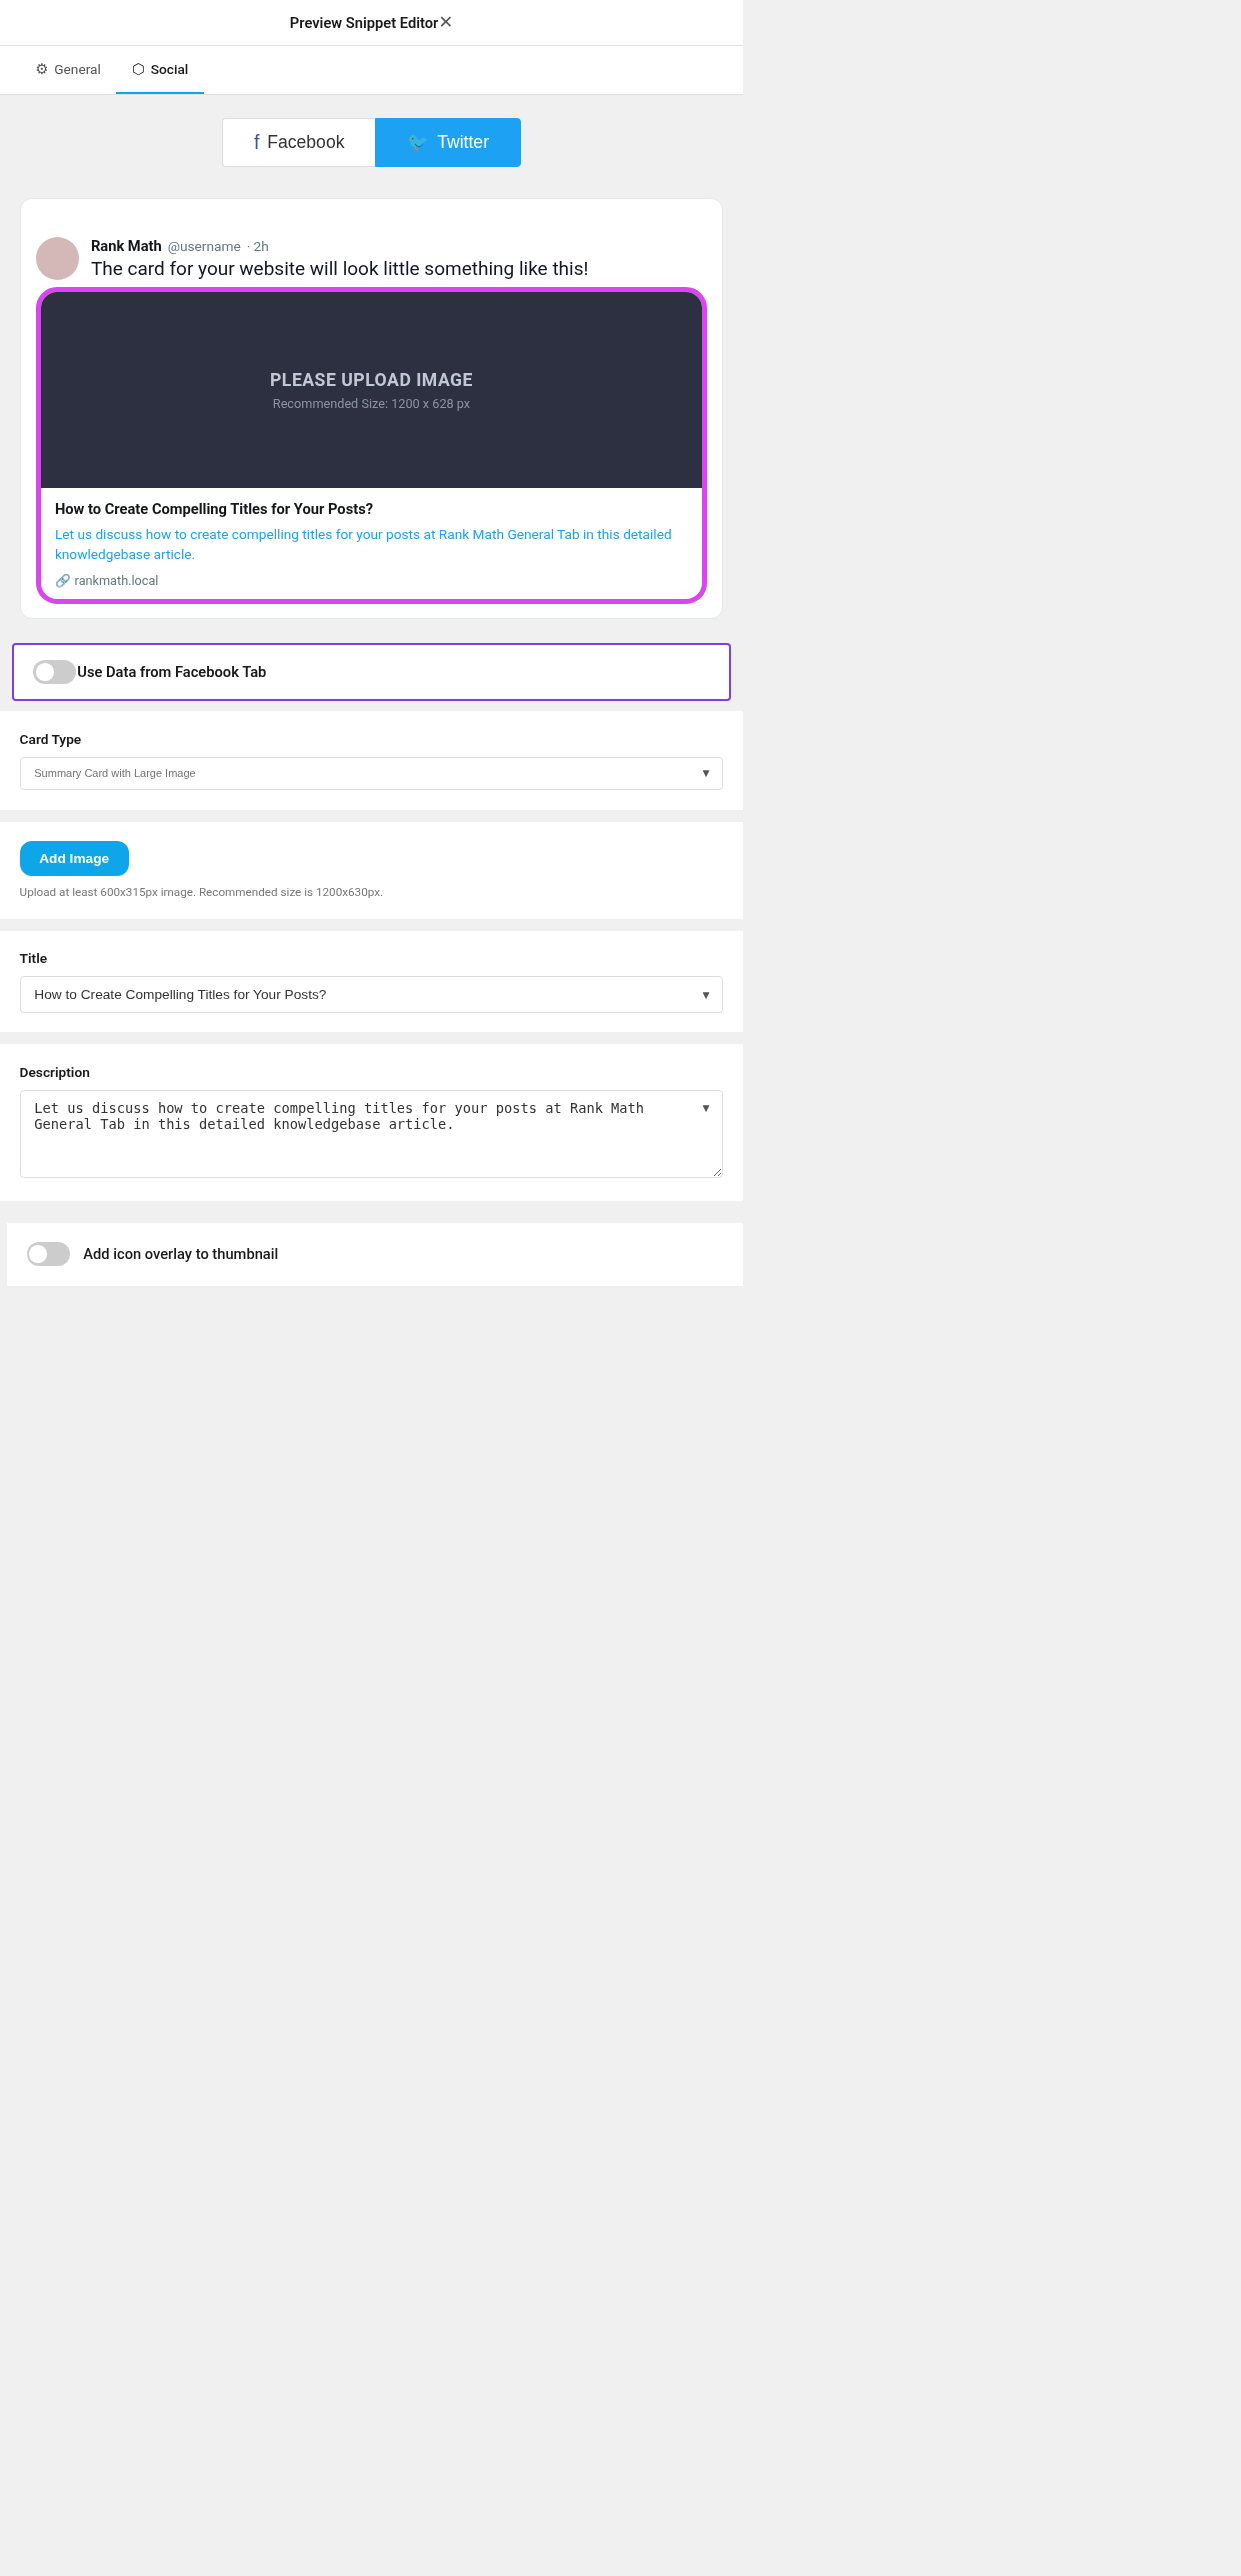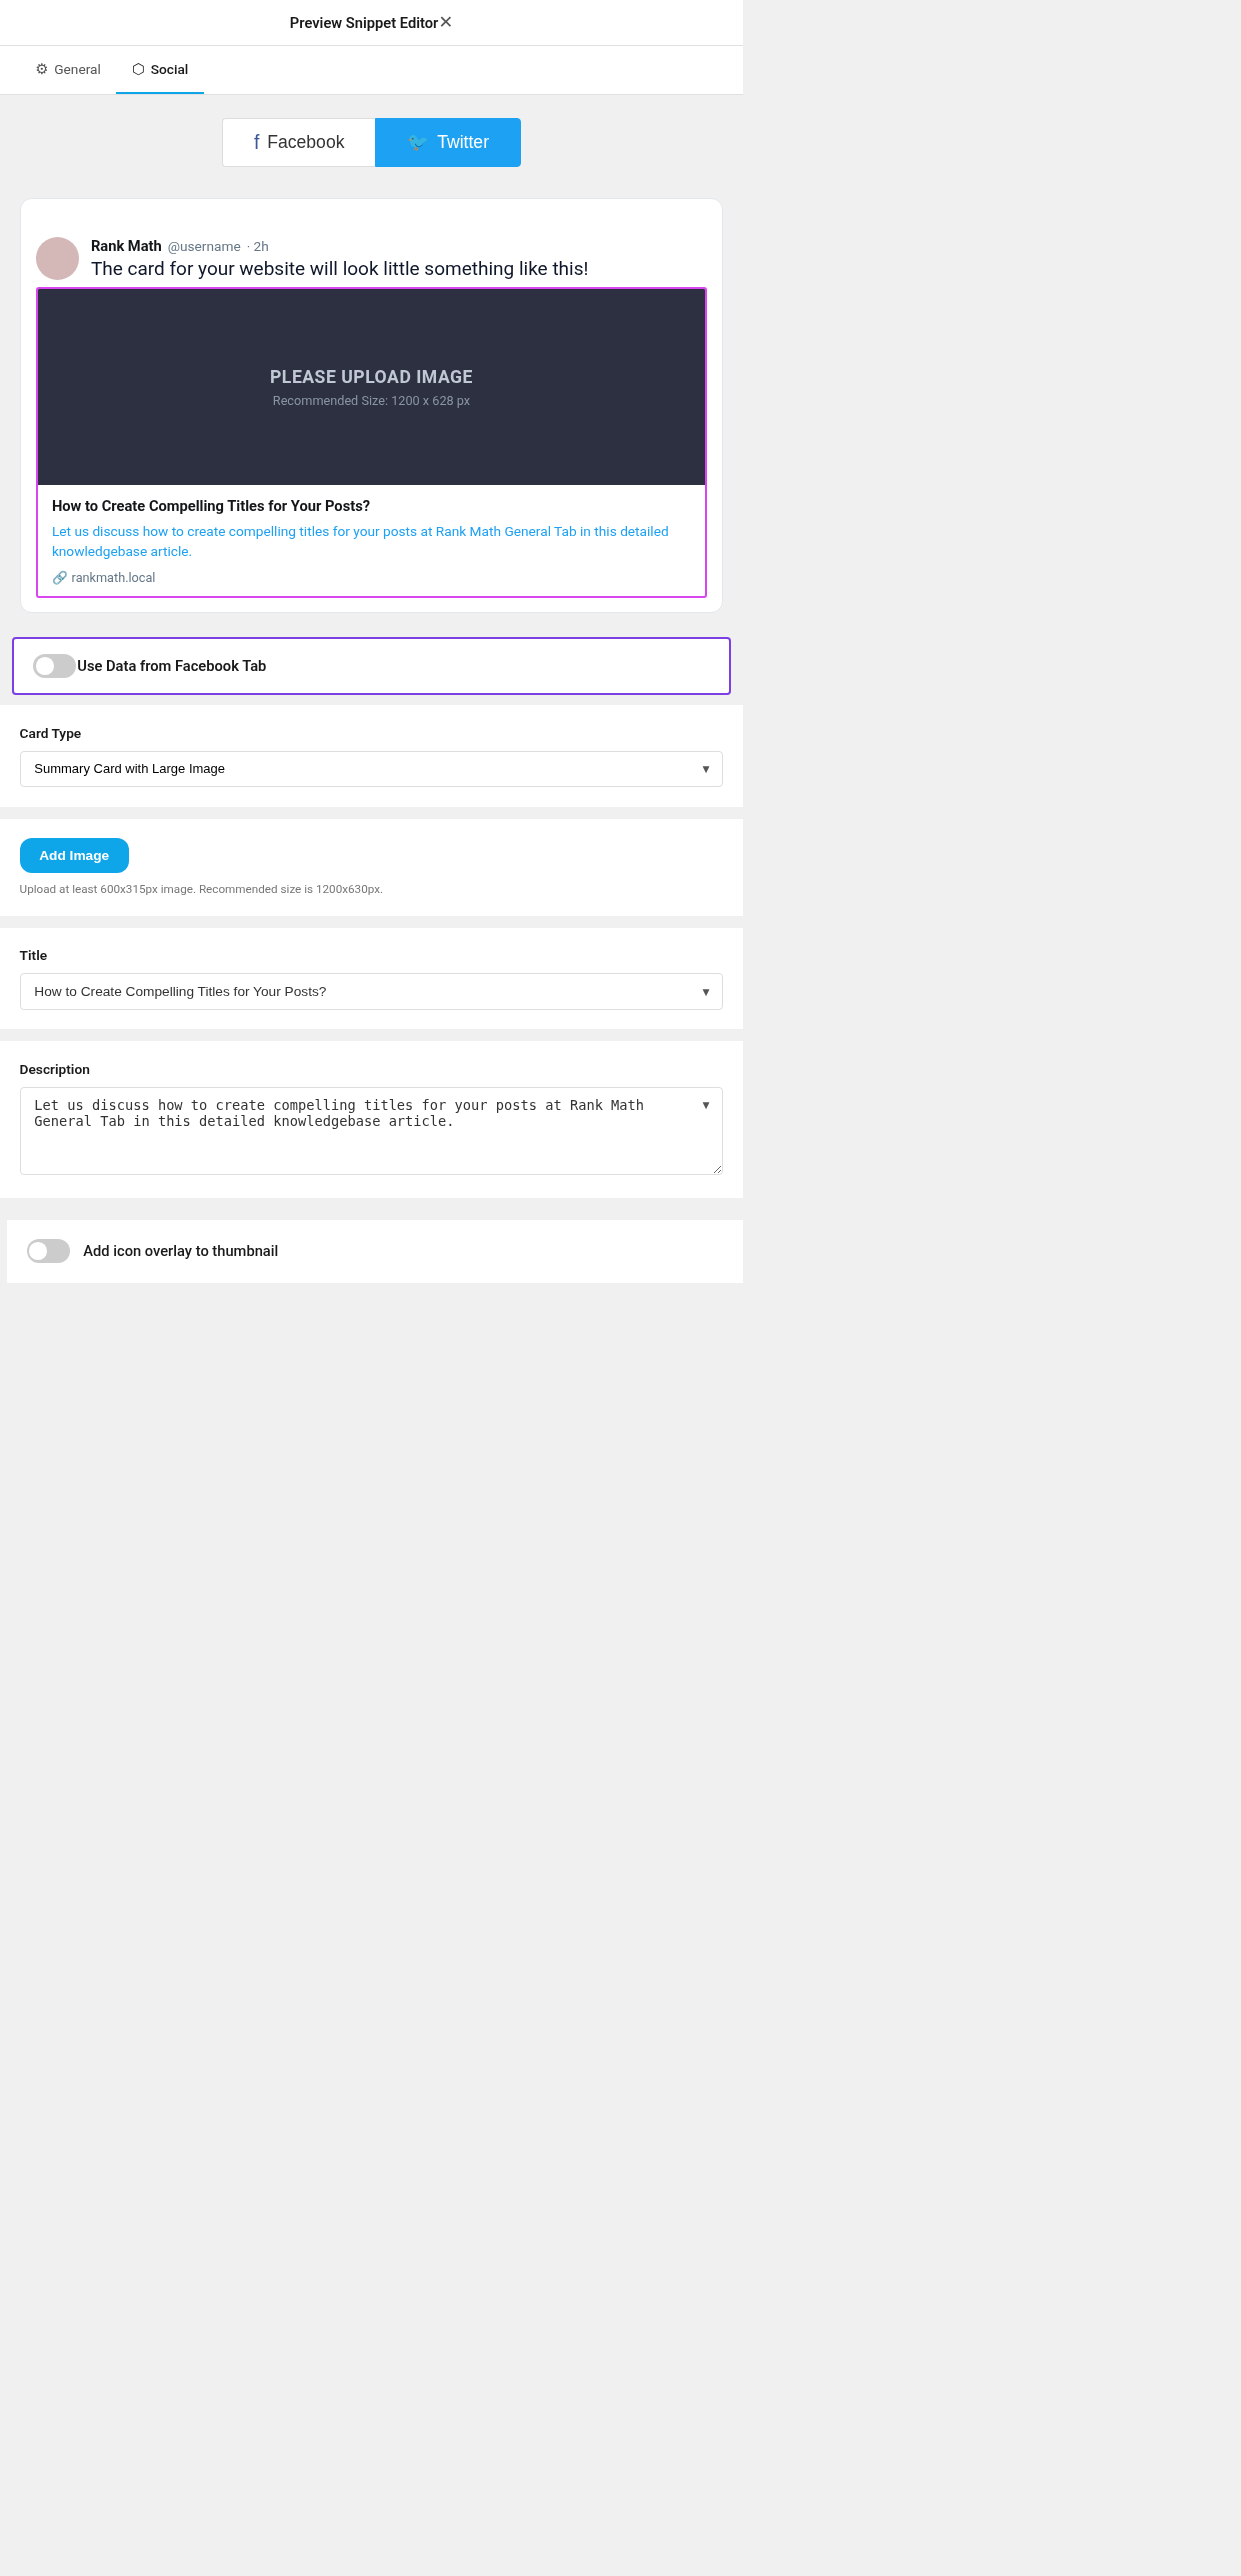--- a/index.html
+++ b/index.html
@@ -139,22 +139,22 @@
     .tweet-time {
       font-size: 13.7px;
       color: #657786;
     }
     .tweet-text {
       font-size: 19px;
       color: #0f172a;
       margin-top: 2px;
     }
     .tweet-image-card {
-      border: 2px solid #d946ef;
-      border-radius: 3px;
+      border: 5px solid #d946ef;
+      border-radius: 21px;
       overflow: hidden;
       margin-top: 1px;
     }
     .tweet-image-placeholder {
       background: #2c3040;
       height: 196px;
       display: flex;
       flex-direction: column;
       align-items: center;
       justify-content: center;
@@ -267,22 +267,22 @@
     }
 
     .select-wrapper {
       position: relative;
     }
     .field-select {
       width: 100%;
       padding: 9.8px 39px 9.8px 13.7px;
       border: 1px solid #ddd;
       border-radius: 3.9px;
-      font-size: 13px;
-      color: #000000;
+      font-size: 11px;
+      color: #737373;
       background: #fff;
       appearance: none;
       cursor: pointer;
     }
     .select-chevron {
       position: absolute;
       right: 11.7px;
       top: 50%;
       transform: translateY(-50%);
       pointer-events: none;

